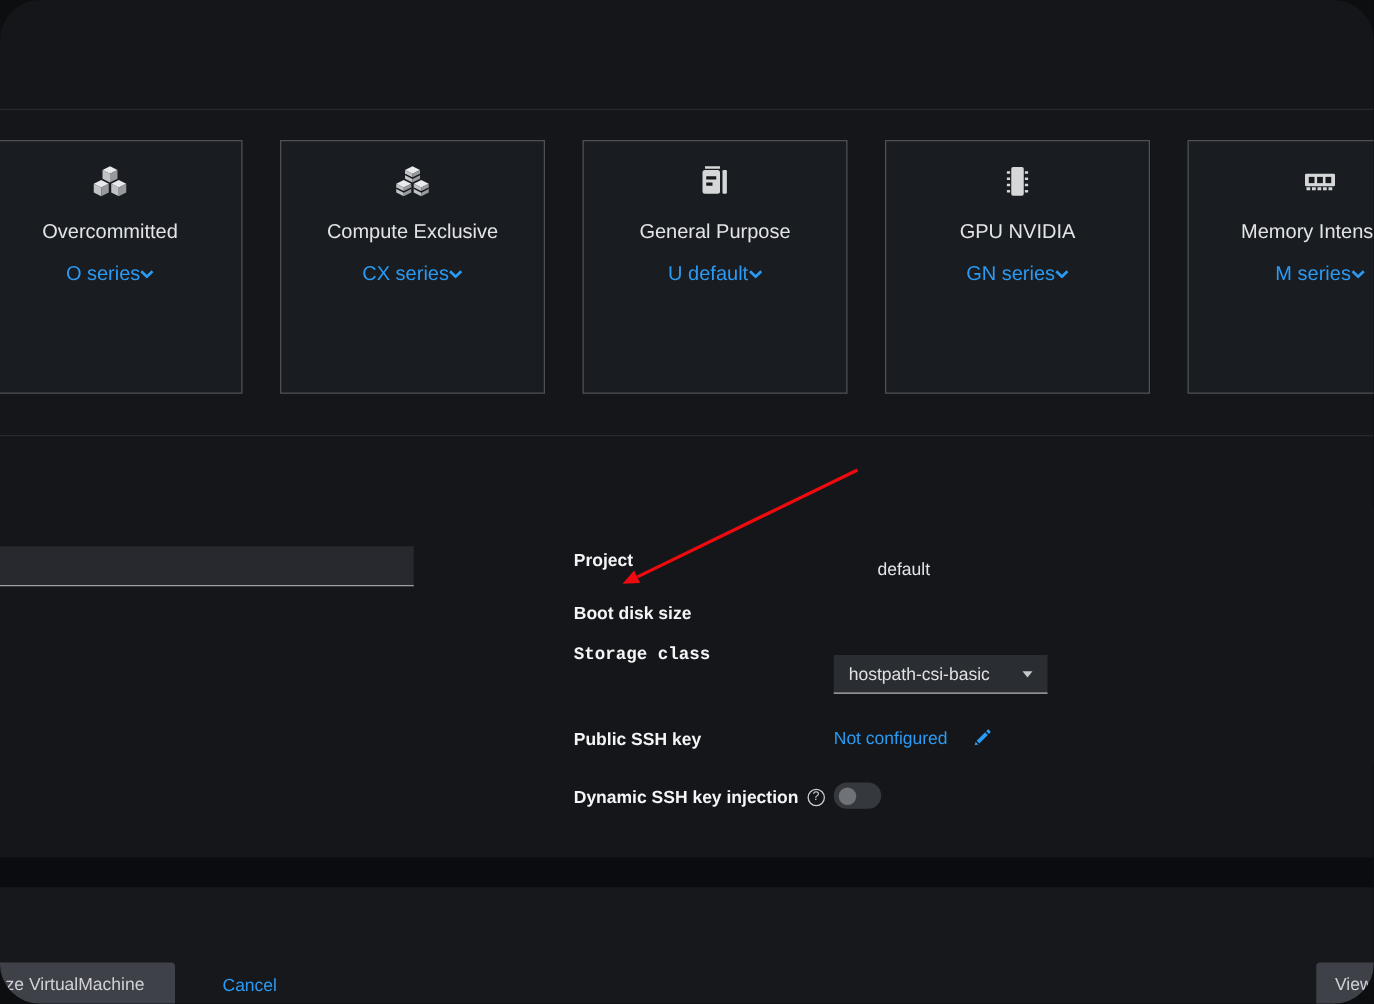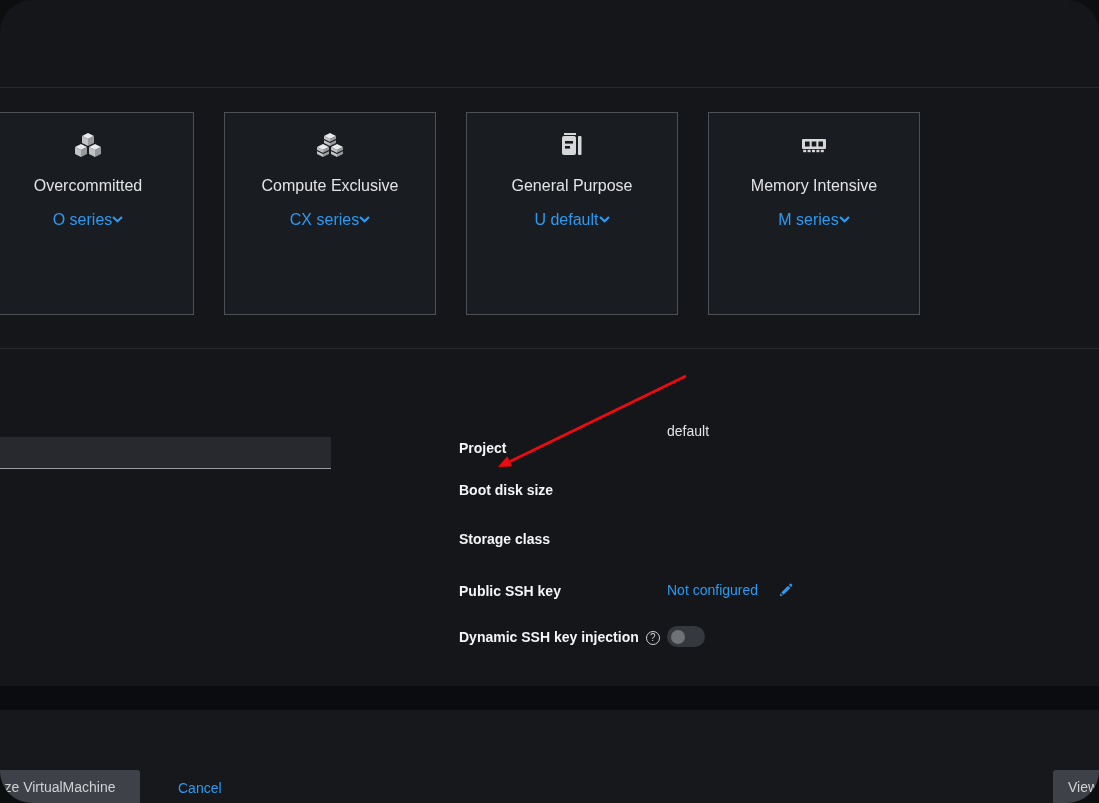--- a/index.html
+++ b/index.html
@@ -166,20 +166,42 @@
       </span>
       <span class="title">General Purpose</span>
       <span class="series">
         <span>U default</span>
         <svg width="11" height="7" viewBox="0 0 11 7">
             <path d="M1 1 L5.5 5.3 L10 1" stroke="#2b9af3" stroke-width="2.2" fill="none"></path>
           </svg>
       </span>
     </div>
 
+    <div class="card">
+      <span class="icon">
+        <svg width="30" height="30" viewBox="0 0 30 30">
+          <rect x="10" y="3.5" width="10" height="23" rx="1.5" fill="#d6d7d9"></rect>
+          <rect x="6.5" y="7" width="2.6" height="2" fill="#d6d7d9"></rect>
+          <rect x="6.5" y="12" width="2.6" height="2" fill="#d6d7d9"></rect>
+          <rect x="6.5" y="17" width="2.6" height="2" fill="#d6d7d9"></rect>
+          <rect x="6.5" y="22" width="2.6" height="2" fill="#d6d7d9"></rect>
+          <rect x="20.9" y="7" width="2.6" height="2" fill="#d6d7d9"></rect>
+          <rect x="20.9" y="12" width="2.6" height="2" fill="#d6d7d9"></rect>
+          <rect x="20.9" y="17" width="2.6" height="2" fill="#d6d7d9"></rect>
+          <rect x="20.9" y="22" width="2.6" height="2" fill="#d6d7d9"></rect>
+        </svg>
+      </span>
+      <span class="title">GPU NVIDIA</span>
+      <span class="series">
+        <span>GN series</span>
+        <svg width="11" height="7" viewBox="0 0 11 7">
+            <path d="M1 1 L5.5 5.3 L10 1" stroke="#2b9af3" stroke-width="2.2" fill="none"></path>
+          </svg>
+      </span>
+    </div>
 
     <div class="card">
       <span class="icon">
         <svg width="30" height="30" viewBox="0 0 30 30">
           <rect x="3" y="9" width="24" height="10" rx="1" fill="#d6d7d9"></rect>
           <rect x="6" y="11.5" width="4.6" height="5" fill="#17191c"></rect>
           <rect x="12.7" y="11.5" width="4.6" height="5" fill="#17191c"></rect>
           <rect x="19.4" y="11.5" width="4.6" height="5" fill="#17191c"></rect>
           <rect x="4.2" y="19.8" width="3" height="2.4" fill="#d6d7d9"></rect>
           <rect x="8.6" y="19.8" width="3" height="2.4" fill="#d6d7d9"></rect>
@@ -196,25 +218,29 @@
           </svg>
       </span>
     </div>
   </div>
 
   <div class="hdiv mid-divider"></div>
 
   <input class="name-input" type="text" value="" style="">
 
   <span class="flabel" style="top:441px;">Project</span>
-  <span class="fvalue" style="top:424px;">default</span>
+  <span class="fvalue" style="top:448px;margin-left:35px;">default</span>
 
   <span class="flabel" style="top:483px;">Boot disk size</span>
 
-  <span class="flabel" style="top:532px;">Storage class</span>
+  <span class="flabel" style="top:517px;font-family:Liberation Mono, monospace;">Storage class</span>
+  <div class="select-box">
+    <span class="sel-text">hostpath-csi-basic</span>
+    <span class="caret-down"></span>
+  </div>
 
   <span class="flabel" style="top:584px;">Public SSH key</span>
   <span class="ssh-link">
     <span>Not configured</span>
     <svg width="14" height="14" viewBox="0 0 14 14" fill="#2b9af3">
       <path d="M0.8 13.2 L1.5 10.3 L3.7 12.5 L0.8 13.2 Z"></path>
       <path d="M2.3 9.5 L9.1 2.7 L11.3 4.9 L4.5 11.7 Z"></path>
       <path d="M9.9 1.9 L10.9 0.9 C11.3 0.5 11.9 0.5 12.3 0.9 L13.1 1.7 C13.5 2.1 13.5 2.7 13.1 3.1 L12.1 4.1 Z"></path>
     </svg>
   </span>

